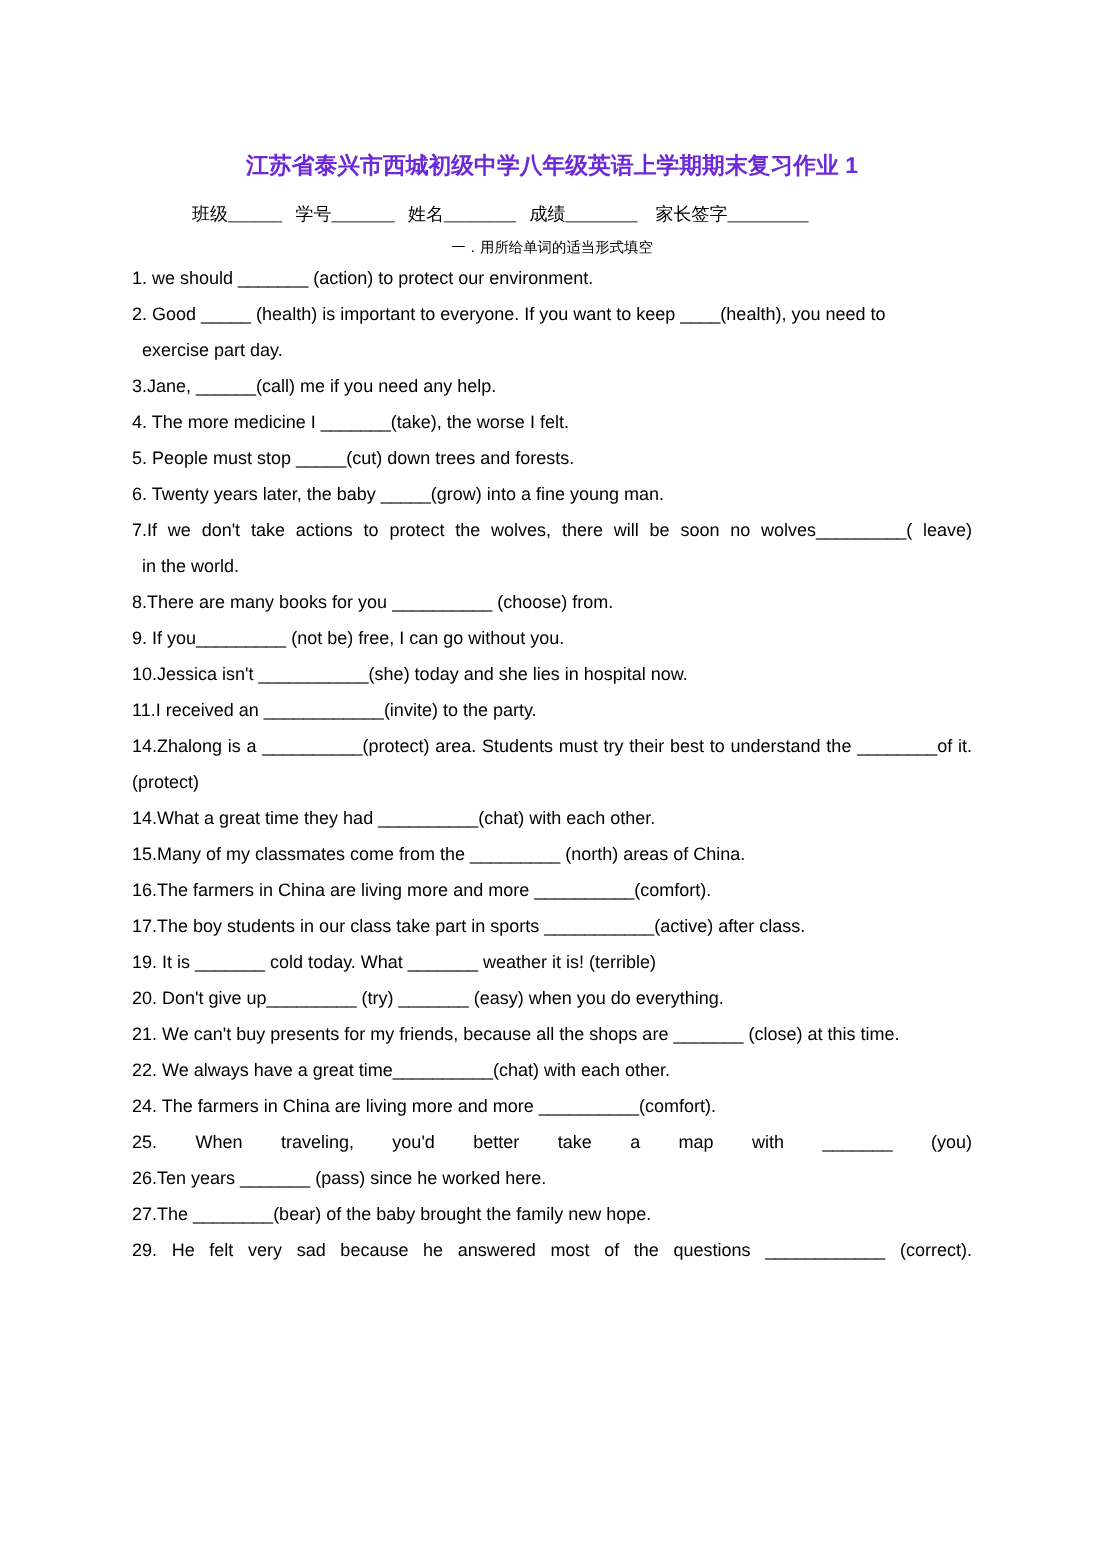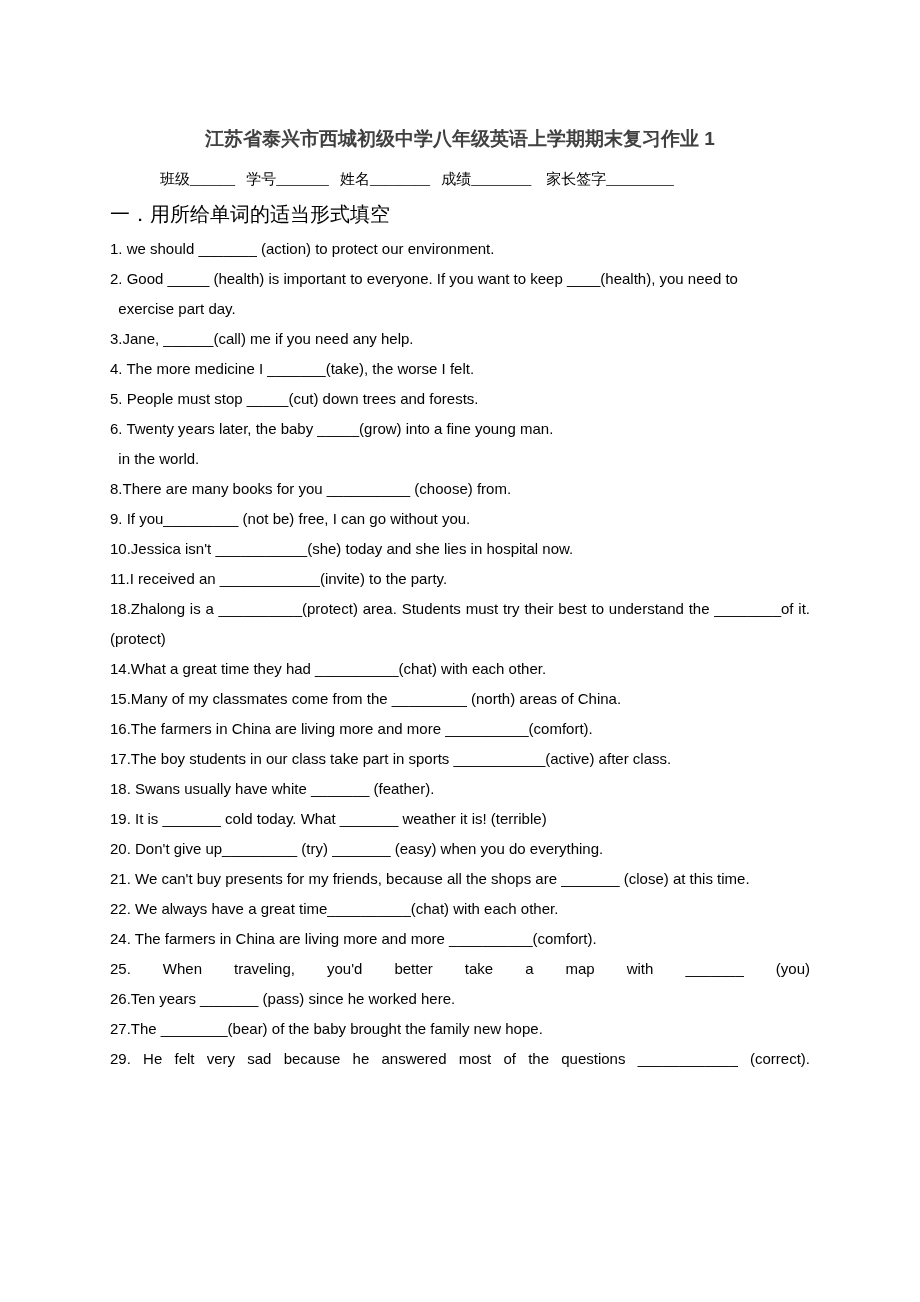--- a/index.html
+++ b/index.html
@@ -11,34 +11,35 @@
     }
     .page {
       padding: 120px 110px 100px 110px;
       box-sizing: border-box;
       color: #000;
       font-size: 15px;
       line-height: 2.0;
     }
     .title {
       text-align: center;
-      color: #404040;
+      color: #6d28d9;
       font-weight: bold;
       font-size: 19px;
       font-family: "SimHei", "黑体", sans-serif;
       margin-bottom: 6px;
     }
     .header-row {
       text-align: left;
       padding-left: 50px;
       letter-spacing: 0;
       font-size: 15px;
     }
     .section-head {
-      font-size: 20px;
+      font-size: 12px;
+      text-align: center;
     }
     .q {
       font-family: Liberation Sans, sans-serif;
       white-space: pre-wrap;
     }
     .just {
       text-align: justify;
       text-align-last: justify;
     }
   </style>
@@ -58,31 +59,31 @@
 
   <div class="section-head">一．用所给单词的适当形式填空</div>
 
   <div class="q">1. we should _______ (action) to protect our environment.</div>
   <div class="q">2. Good _____ (health) is important to everyone. If you want to keep ____(health), you need to</div>
   <div class="q">  exercise part day.</div>
   <div class="q">3.Jane, ______(call) me if you need any help.</div>
   <div class="q">4. The more medicine I _______(take), the worse I felt.</div>
   <div class="q">5. People must stop _____(cut) down trees and forests.</div>
   <div class="q">6. Twenty years later, the baby _____(grow) into a fine young man.</div>
+  <div class="q just">7.If we don't take actions to protect the wolves, there will be soon no wolves_________( leave)</div>
   <div class="q">  in the world.</div>
   <div class="q">8.There are many books for you __________ (choose) from.</div>
   <div class="q">9. If you_________ (not be) free, I can go without you.</div>
   <div class="q">10.Jessica isn't ___________(she) today and she lies in hospital now.</div>
   <div class="q">11.I received an ____________(invite) to the party.</div>
-  <div class="q just">18.Zhalong is a __________(protect) area. Students must try their best to understand the ________of it.(protect)</div>
+  <div class="q just">14.Zhalong is a __________(protect) area. Students must try their best to understand the ________of it.(protect)</div>
   <div class="q">14.What a great time they had __________(chat) with each other.</div>
   <div class="q">15.Many of my classmates come from the _________ (north) areas of China.</div>
   <div class="q">16.The farmers in China are living more and more __________(comfort).</div>
   <div class="q">17.The boy students in our class take part in sports ___________(active) after class.</div>
-  <div class="q">18. Swans usually have white _______ (feather).</div>
   <div class="q">19. It is _______ cold today. What _______ weather it is! (terrible)</div>
   <div class="q">20. Don't give up_________ (try) _______ (easy) when you do everything.</div>
   <div class="q">21. We can't buy presents for my friends, because all the shops are _______ (close) at this time.</div>
   <div class="q">22. We always have a great time__________(chat) with each other.</div>
   <div class="q">24. The farmers in China are living more and more __________(comfort).</div>
   <div class="q just">25. When traveling, you'd better take a map with _______ (you)</div>
   <div class="q">26.Ten years _______ (pass) since he worked here.</div>
   <div class="q">27.The ________(bear) of the baby brought the family new hope.</div>
   <div class="q just">29. He felt very sad because he answered most of the questions ____________ (correct).</div>
 </div>

